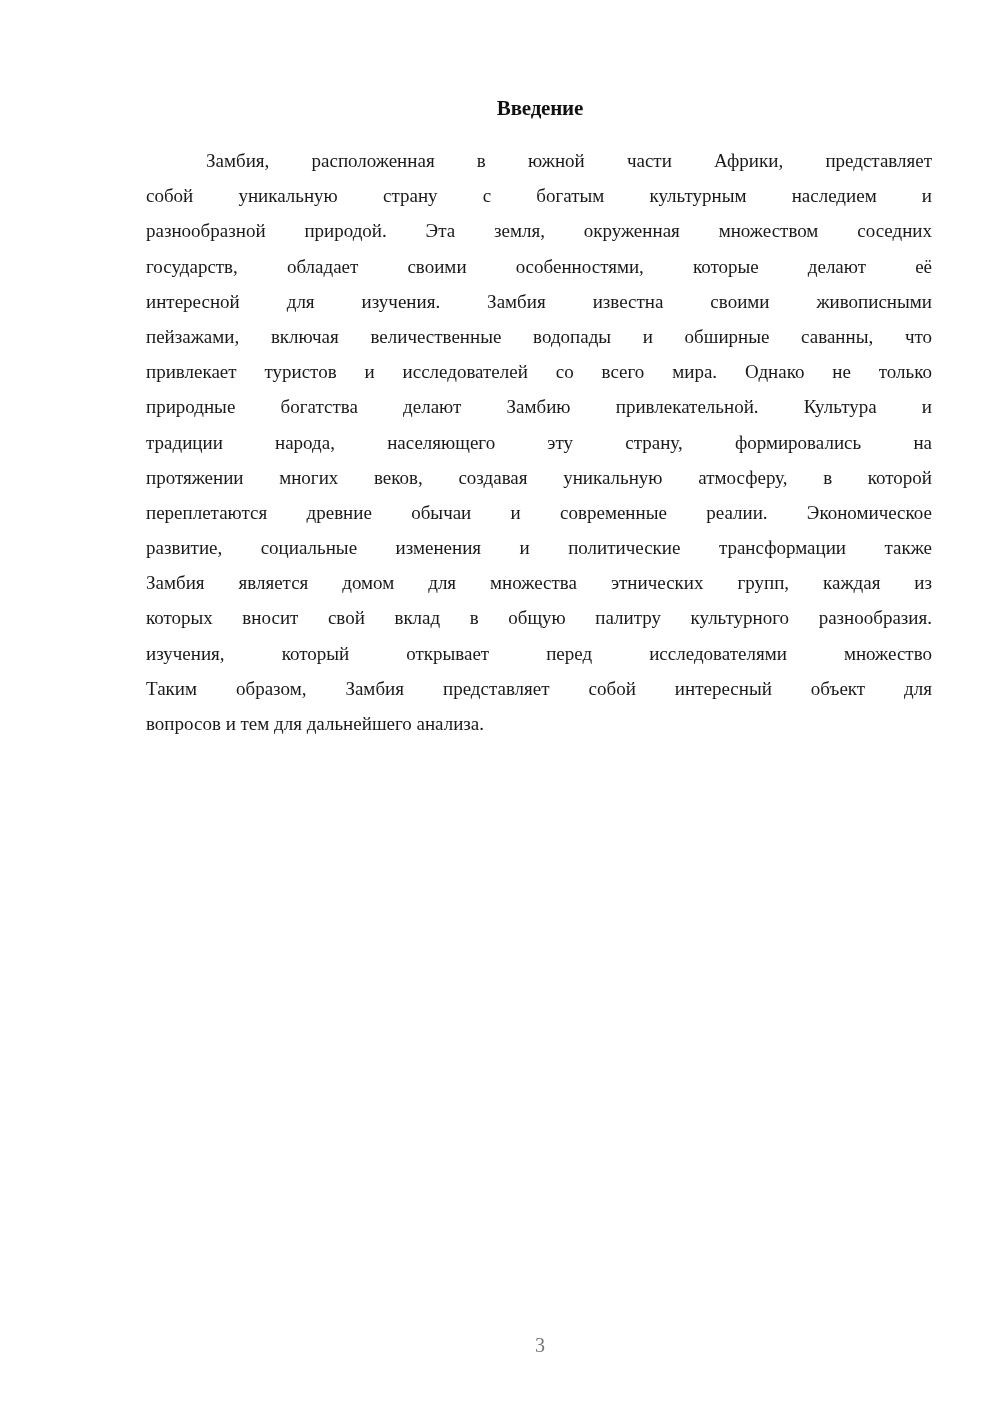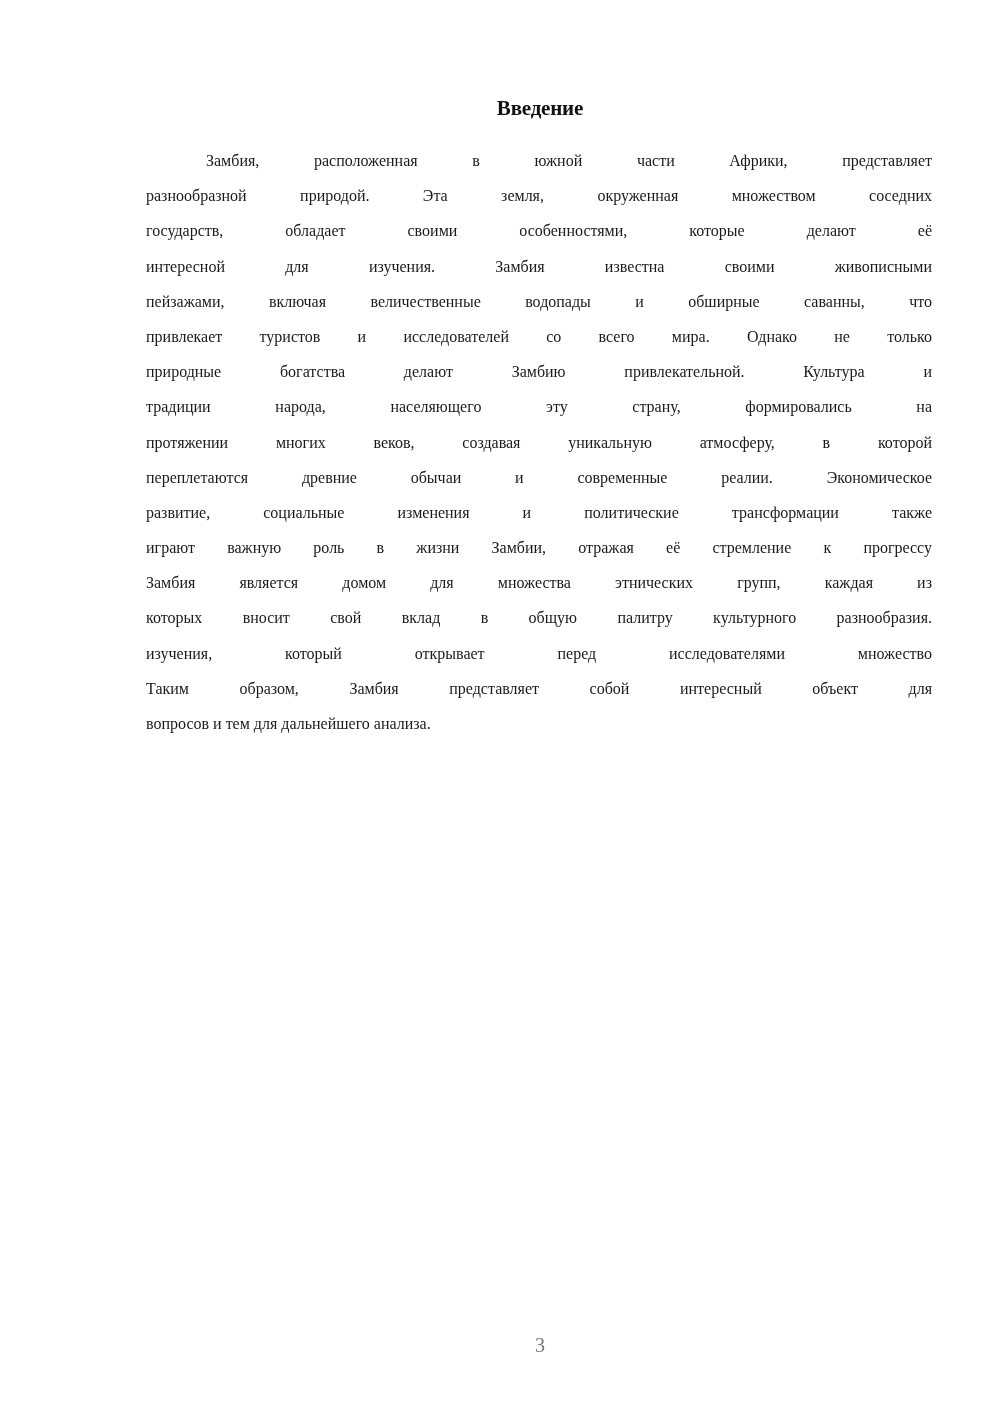--- a/index.html
+++ b/index.html
@@ -31,21 +31,21 @@
       font-weight: bold;
       font-size: 21px;
       letter-spacing: -0.2px;
       color: #111;
     }
     .body-text {
       position: absolute;
       left: 142px;
       top: 143px;
       width: 786px;
-      font-size: 16px;
+      font-size: 19px;
     }
     .line {
       height: 35.2px;
       line-height: 35.2px;
       white-space: nowrap;
       text-align: justify;
       text-align-last: justify;
       display: block;
       overflow: hidden;
     }
@@ -66,31 +66,31 @@
     }
   </style>
 </head>
 <body>
 
 <div class="page">
   <div class="heading">Введение</div>
 
   <div class="body-text">
     <span class="line first">Замбия, расположенная в южной части Африки, представляет</span>
+    <span class="line">собой уникальную страну с богатым культурным наследием и</span>
     <span class="line">разнообразной природой. Эта земля, окруженная множеством соседних</span>
     <span class="line">государств, обладает своими особенностями, которые делают её</span>
     <span class="line">интересной для изучения. Замбия известна своими живописными</span>
     <span class="line">пейзажами, включая величественные водопады и обширные саванны, что</span>
     <span class="line">привлекает туристов и исследователей со всего мира. Однако не только</span>
     <span class="line">природные богатства делают Замбию привлекательной. Культура и</span>
     <span class="line">традиции народа, населяющего эту страну, формировались на</span>
     <span class="line">протяжении многих веков, создавая уникальную атмосферу, в которой</span>
     <span class="line">переплетаются древние обычаи и современные реалии. Экономическое</span>
     <span class="line">развитие, социальные изменения и политические трансформации также</span>
-    <span class="line">играют важную роль в жизни Замбии, отражая её стремление к прогрессу</span>
     <span class="line">Замбия является домом для множества этнических групп, каждая из</span>
     <span class="line">которых вносит свой вклад в общую палитру культурного разнообразия.</span>
     <span class="line">изучения, который открывает перед исследователями множество</span>
     <span class="line">Таким образом, Замбия представляет собой интересный объект для</span>
     <span class="line last">вопросов и тем для дальнейшего анализа.</span>
   </div>
 
   <div class="page-number">3</div>
 </div>
 

